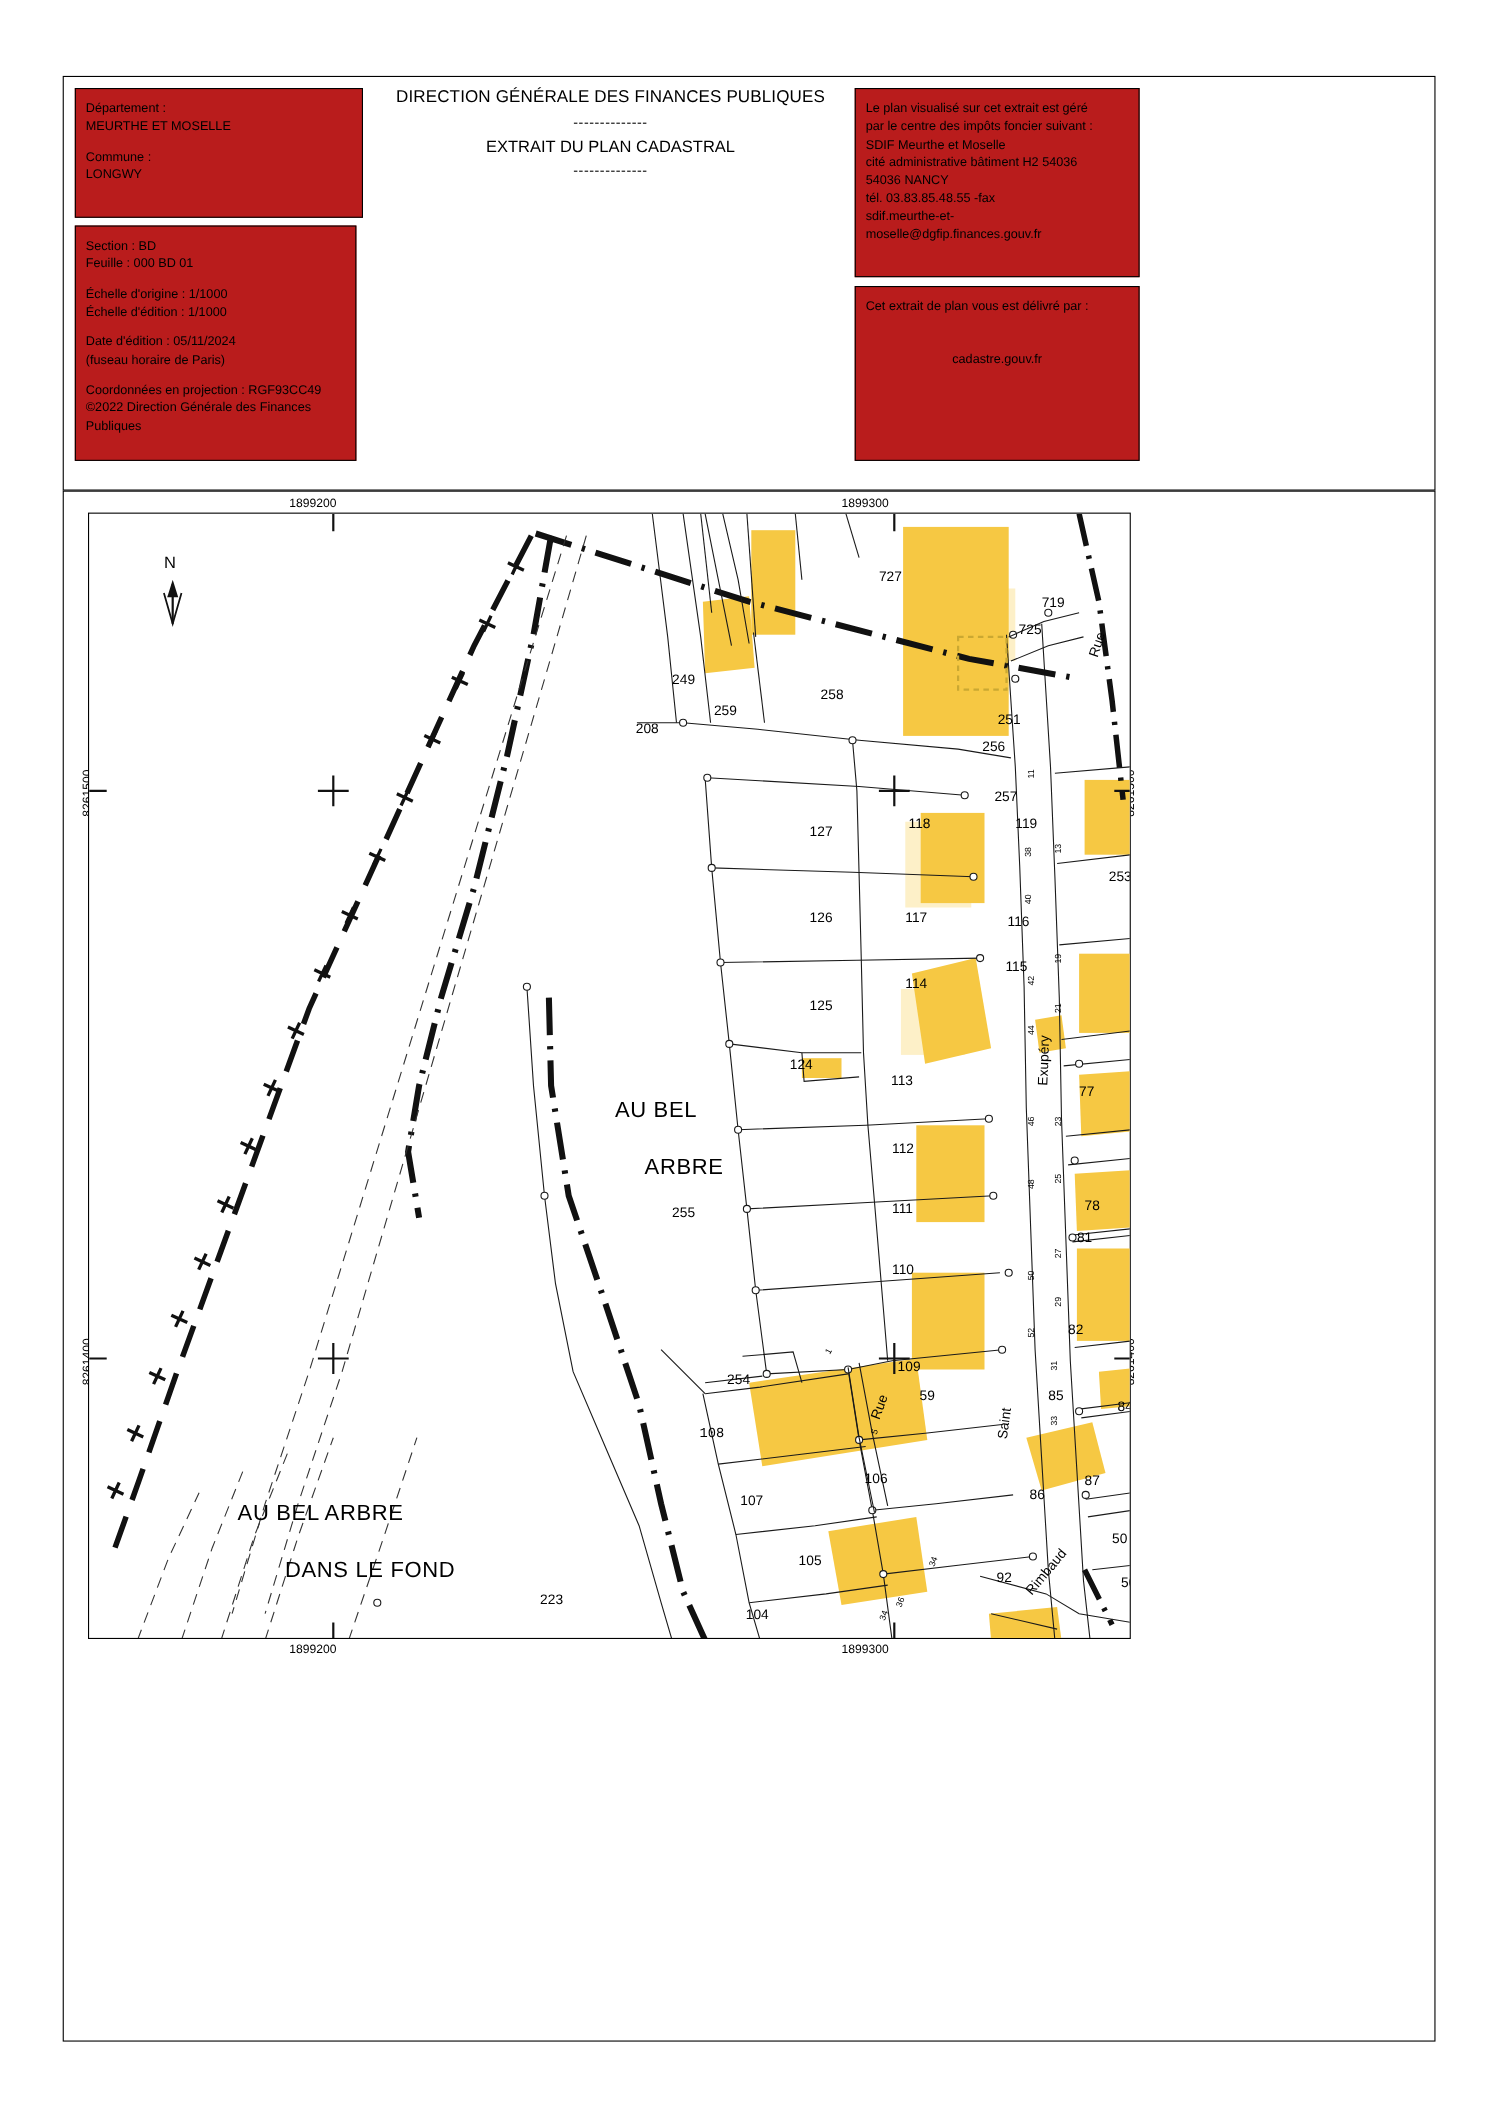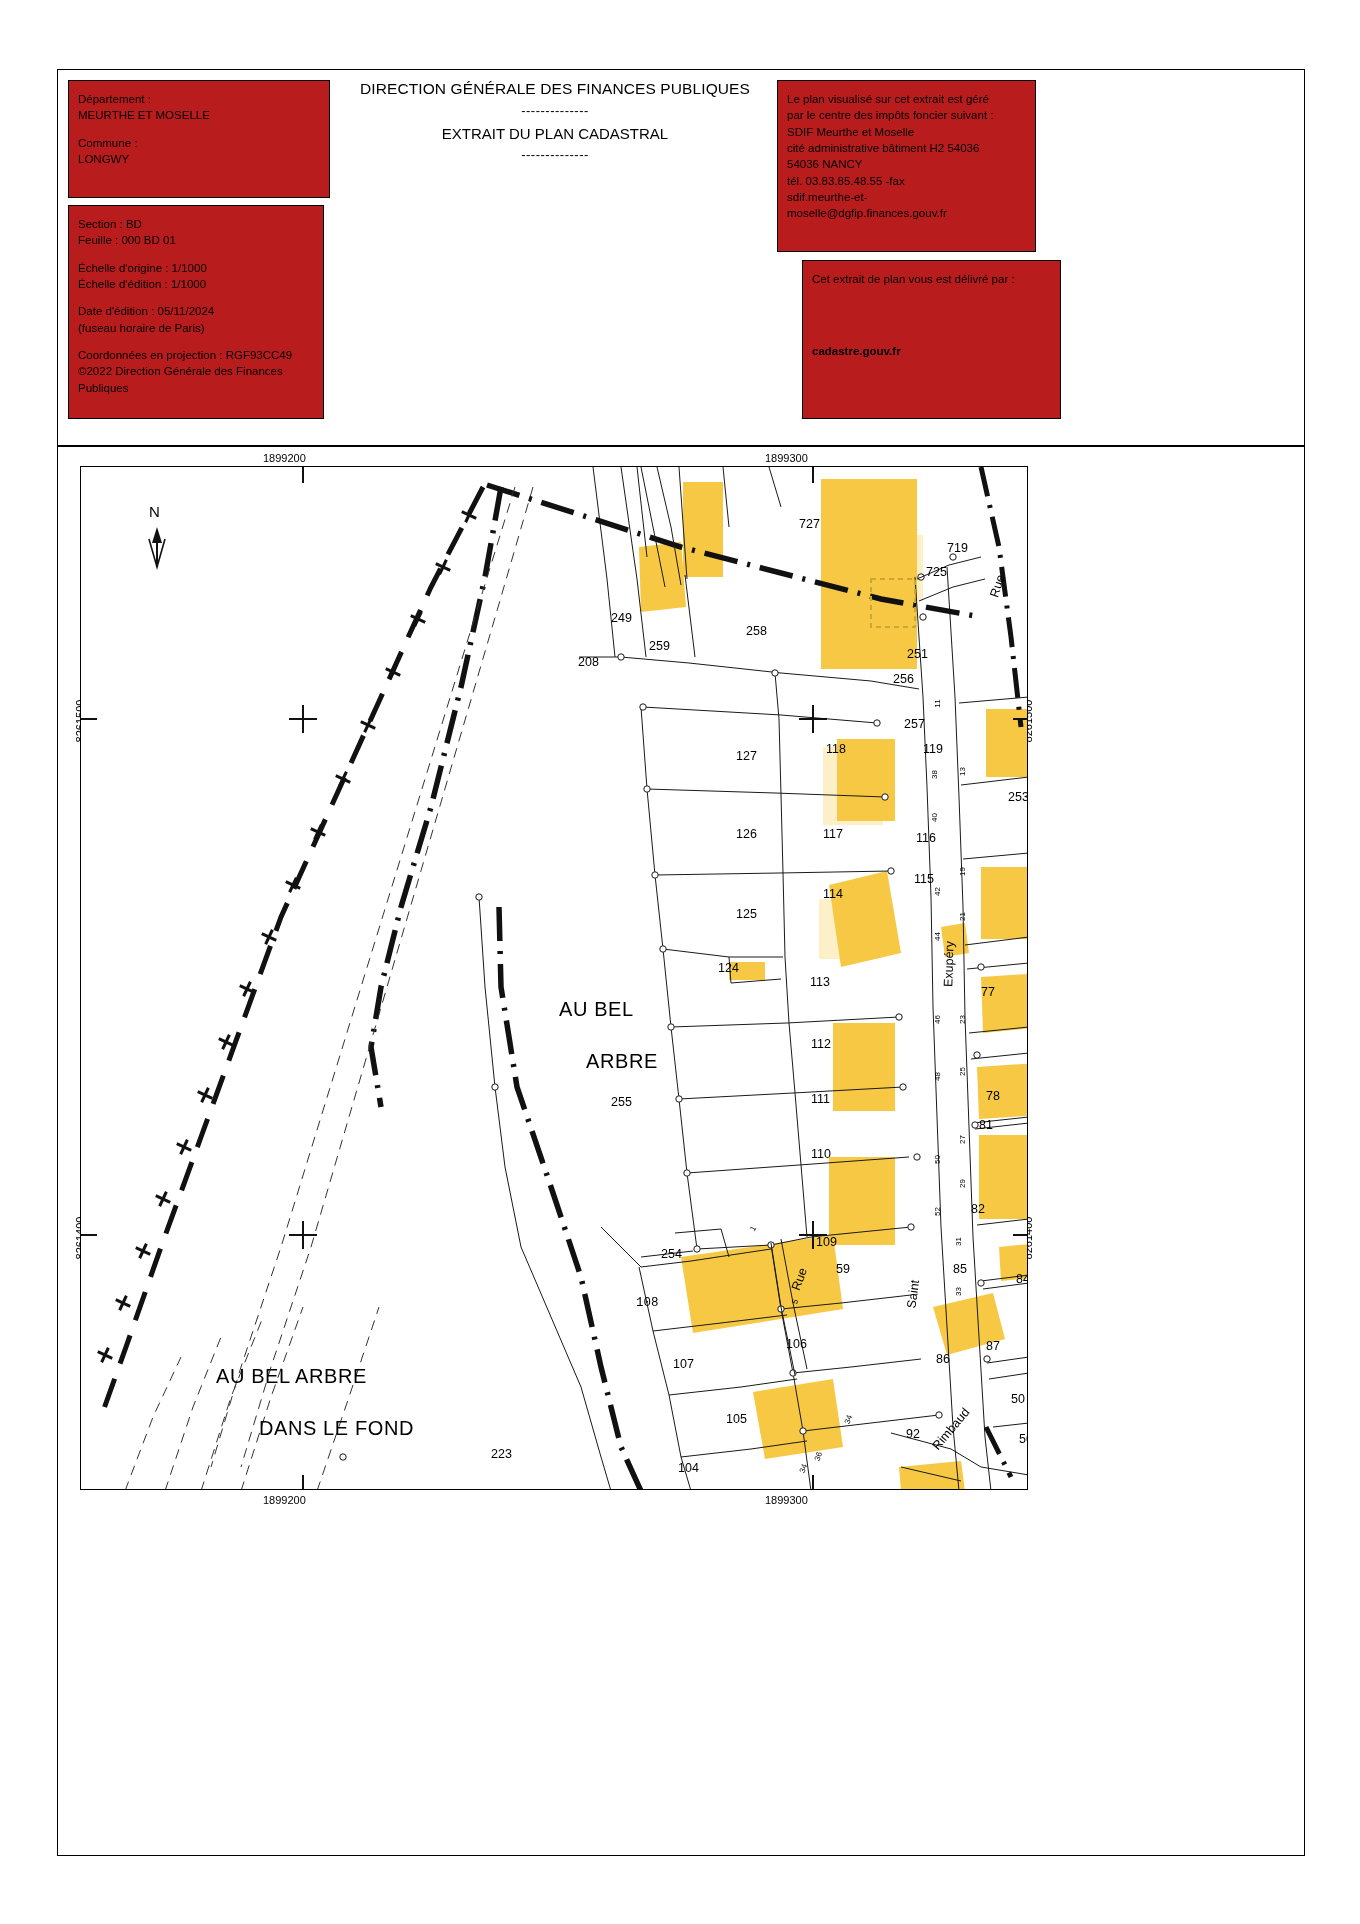--- a/index.html
+++ b/index.html
@@ -50,21 +50,21 @@
     width: 256px;
     height: 214px;
   }
   .box-right-top {
     left: 777px;
     top: 80px;
     width: 259px;
     height: 172px;
   }
   .box-right-bottom {
-    left: 802px;
+    left: 777px;
     top: 260px;
     width: 259px;
     height: 159px;
   }
   .box-inner {
     padding: 10px 9px;
     font-size: 11.5px;
     line-height: 1.42;
   }
   .box-inner .gap {
@@ -85,23 +85,23 @@
   .title-dashes {
     font-size: 13px;
     letter-spacing: 0.5px;
     margin-top: 5px;
   }
   .title-sub {
     font-size: 15px;
     margin-top: 7px;
   }
   .delivered-center {
+    text-align: center;
     font-size: 11.5px;
-    margin-top: 56px;
-    font-weight: bold;
+    margin-top: 32px;
   }
 
   
   .map-frame {
     position: absolute;
     left: 57px;
     top: 446px;
     width: 1248px;
     height: 1410px;
     border: 1.5px solid #000;

